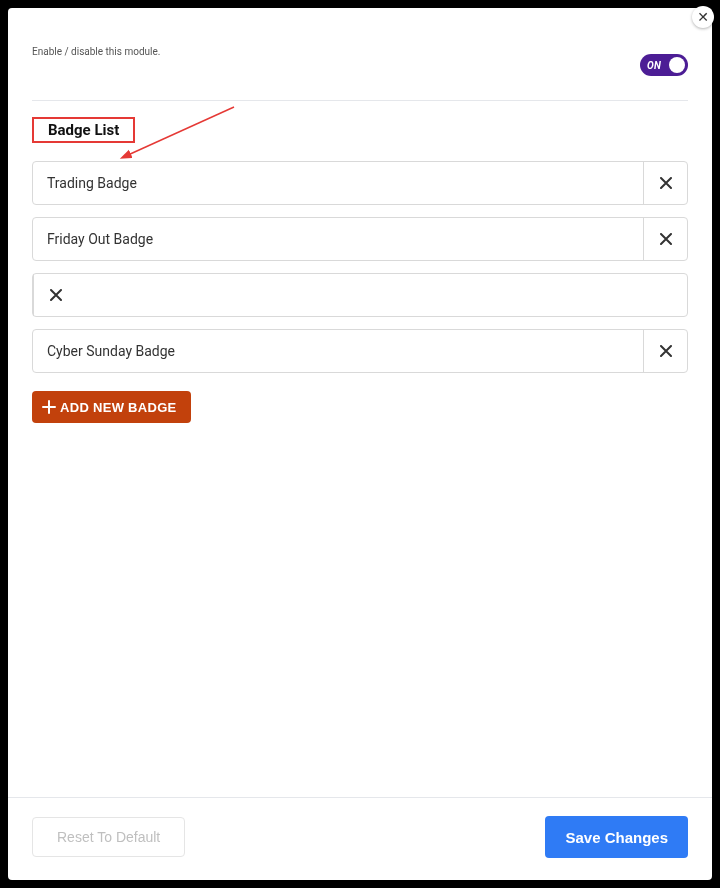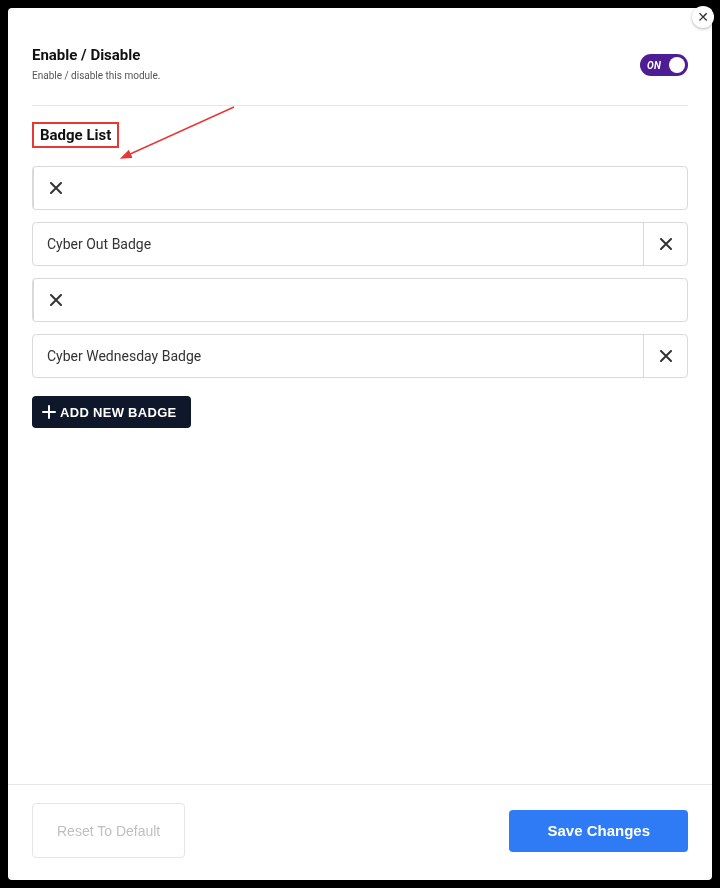--- a/index.html
+++ b/index.html
@@ -93,21 +93,21 @@
     margin: 24px 0 16px 0;
   }
   .section-title-wrap {
     position: relative;
     width: max-content;
   }
   .section-title {
     font-size: 15px;
     font-weight: 700;
     color: #111;
-    padding: 2px 6px;
+    padding: 2px 14px;
     border: 2px solid #e53935;
     display: inline-block;
   }
   .badge-list {
     margin-top: 18px;
   }
   .badge-row {
     display: flex;
     align-items: stretch;
     border: 1px solid #d9d9d9;
@@ -129,21 +129,21 @@
     border-left: 1px solid #d9d9d9;
     display: flex;
     align-items: center;
     justify-content: center;
     cursor: pointer;
     color: #333;
   }
   .badge-x svg { width: 12px; height: 12px; }
   .add-btn {
     margin-top: 6px;
-    background: #0f172a;
+    background: #c2410c;
     color: #fff;
     border: none;
     border-radius: 4px;
     height: 32px;
     padding: 0 14px 0 10px;
     font-size: 13px;
     font-weight: 600;
     letter-spacing: .3px;
     display: inline-flex;
     align-items: center;
@@ -156,33 +156,33 @@
     padding: 18px 24px 22px;
     display: flex;
     justify-content: space-between;
     align-items: center;
   }
   .btn-ghost {
     background: #fff;
     border: 1px solid #e5e5e5;
     color: #bfbfbf;
     font-size: 14px;
-    height: 55px;
+    height: 40px;
     padding: 0 24px;
     border-radius: 4px;
     cursor: pointer;
   }
   .btn-primary {
     background: #2f7bf5;
     border: none;
     color: #fff;
     font-size: 15px;
     font-weight: 600;
     height: 42px;
-    padding: 0 38px;
+    padding: 0 20px;
     border-radius: 4px;
     cursor: pointer;
   }
   .arrow-svg {
     position: absolute;
     left: 96px;
     top: 97px;
     pointer-events: none;
   }
 </style>
@@ -192,21 +192,20 @@
 <div class="panel-outer">
 
   <div class="close-circle">
     <span>✕</span>
   </div>
 
   <div class="content">
 
     <div class="header-row">
       <div>
-        <p class="header-title">Enable / Disable</p>
         <p class="header-sub">Enable / disable this module.</p>
       </div>
       <div class="toggle">
         <span class="toggle-label">ON</span>
       </div>
     </div>
 
     <hr class="divider">
 
     
@@ -218,43 +217,44 @@
       </defs>
       <line x1="130" y1="2" x2="24" y2="50" stroke="#e53935" stroke-width="1.5" marker-end="url(#ah)"></line>
     </svg>
 
     <div class="section-title-wrap">
       <span class="section-title">Badge List</span>
     </div>
 
     <div class="badge-list">
       <div class="badge-row">
-        <div class="badge-x">
-          <svg viewBox="0 0 12 12">
-              <path d="M1 1 L11 11 M11 1 L1 11" stroke="#333" stroke-width="2" stroke-linecap="round"></path>
-            </svg>
-        </div>
-      </div>
-      <div class="badge-row">
-        <div class="badge-label">Cyber Out Badge</div>
-        <div class="badge-x">
-          <svg viewBox="0 0 12 12">
-              <path d="M1 1 L11 11 M11 1 L1 11" stroke="#333" stroke-width="2" stroke-linecap="round"></path>
-            </svg>
-        </div>
-      </div>
-      <div class="badge-row">
-        <div class="badge-x">
-          <svg viewBox="0 0 12 12">
-              <path d="M1 1 L11 11 M11 1 L1 11" stroke="#333" stroke-width="2" stroke-linecap="round"></path>
-            </svg>
-        </div>
-      </div>
-      <div class="badge-row">
-        <div class="badge-label">Cyber Wednesday Badge</div>
+        <div class="badge-label">Trading Badge</div>
+        <div class="badge-x">
+          <svg viewBox="0 0 12 12">
+              <path d="M1 1 L11 11 M11 1 L1 11" stroke="#333" stroke-width="2" stroke-linecap="round"></path>
+            </svg>
+        </div>
+      </div>
+      <div class="badge-row">
+        <div class="badge-label">Friday Out Badge</div>
+        <div class="badge-x">
+          <svg viewBox="0 0 12 12">
+              <path d="M1 1 L11 11 M11 1 L1 11" stroke="#333" stroke-width="2" stroke-linecap="round"></path>
+            </svg>
+        </div>
+      </div>
+      <div class="badge-row">
+        <div class="badge-x">
+          <svg viewBox="0 0 12 12">
+              <path d="M1 1 L11 11 M11 1 L1 11" stroke="#333" stroke-width="2" stroke-linecap="round"></path>
+            </svg>
+        </div>
+      </div>
+      <div class="badge-row">
+        <div class="badge-label">Cyber Sunday Badge</div>
         <div class="badge-x">
           <svg viewBox="0 0 12 12">
               <path d="M1 1 L11 11 M11 1 L1 11" stroke="#333" stroke-width="2" stroke-linecap="round"></path>
             </svg>
         </div>
       </div>
     </div>
 
     <button class="add-btn">
       <svg viewBox="0 0 14 14">

